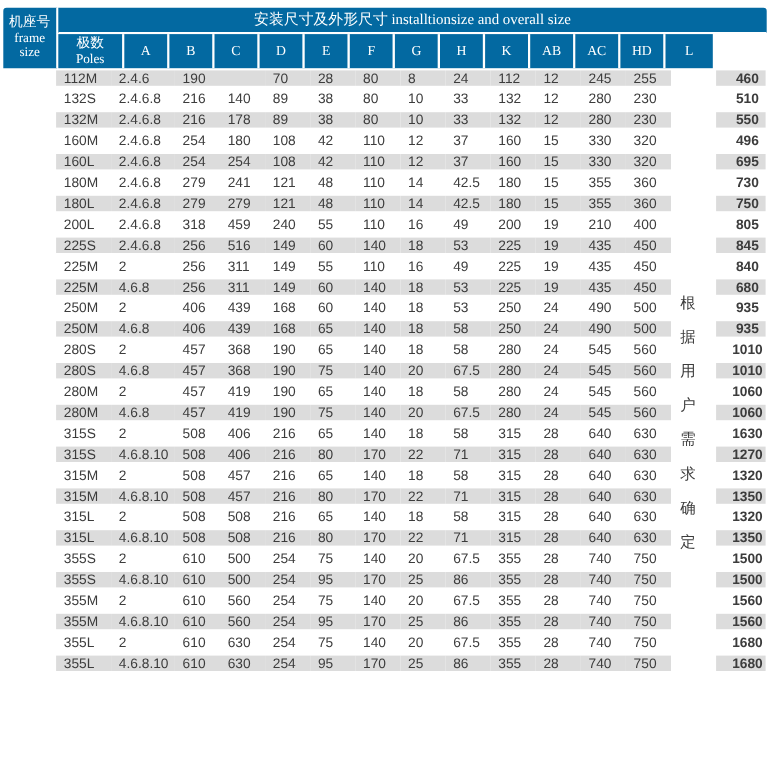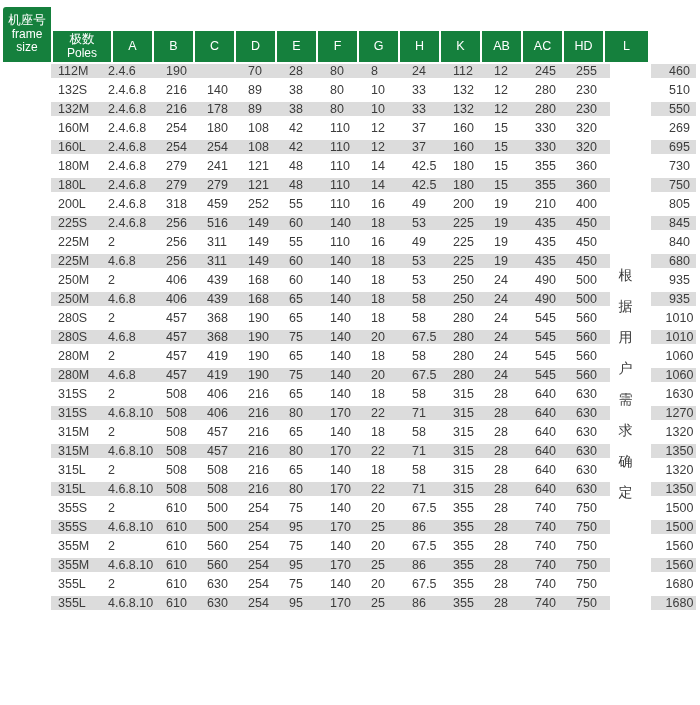--- a/index.html
+++ b/index.html
@@ -14,27 +14,28 @@
     width:694px;height:698px;
   }
   
   .thead{
     display:grid;
     grid-template-columns:50px 58px repeat(12,41px) 45px 49px;
     grid-template-rows:24px 31px;
     height:55px;
   }
   .th{
-    background:#15803d;
+    background:#0369a1;
     color:#ffffff;
     display:flex;align-items:center;justify-content:center;
     text-align:center;
     box-sizing:border-box;
     font-size:12.5px;
     line-height:1.1;
+    font-family:Liberation Serif, serif;
   }
   .th.frame-h{
     grid-column:1;grid-row:1 / 3;
     border-right:2px solid #ffffff;
     flex-direction:column;
     font-size:12px;
     border-top-left-radius:3px;
   }
   .th.frame-h .cn{font-size:12.5px;}
   .th.title-h{
@@ -70,21 +71,21 @@
     padding-left:7px;
     box-sizing:border-box;
     font-size:12.5px;
     color:#3c3c3c;
     background:transparent;
     white-space:nowrap;
     overflow:hidden;
   }
   .row.stripe .td{background:#dcdcdc;}
   .row .td.hd-cell{background:transparent;padding-left:0;}
-  .td.l-col{justify-content:center;padding-left:12px;}
+  .td.l-col{justify-content:center;padding-left:12px;font-weight:bold;}
   
   .hd-note{
     position:absolute;
     left:600px;top:55px;
     width:45px;height:643px;
     display:flex;flex-direction:column;
     align-items:center;justify-content:center;
     gap:17px;
     pointer-events:none;
   }
@@ -96,20 +97,21 @@
 </style>
 </head>
 <body>
 
 <div class="tbl">
   <div class="thead" id="thead">
     <div class="th frame-h">
       <span class="cn">机座号</span>
       <span class="en">frame size</span>
     </div>
+    <div class="th title-h">安装尺寸及外形尺寸 installtionsize and overall size</div>
     <div class="th poles-h">
       <span class="cn">极数</span>
       <span class="en">Poles</span>
     </div>
 
   <div class="th dim">A</div>
       <div class="th dim">B</div>
       <div class="th dim">C</div>
       <div class="th dim">D</div>
       <div class="th dim">E</div>
@@ -183,21 +185,21 @@
         <div class="td">108</div>
         <div class="td">42</div>
         <div class="td">110</div>
         <div class="td">12</div>
         <div class="td">37</div>
         <div class="td">160</div>
         <div class="td">15</div>
         <div class="td">330</div>
         <div class="td">320</div>
         <div class="td hd-cell"></div>
-        <div class="td l-col">269</div>
+        <div class="td l-col">496</div>
       </div>
       <div class="row stripe">
         <div class="td">160L</div>
         <div class="td">2.4.6.8</div>
         <div class="td">254</div>
         <div class="td">254</div>
         <div class="td">108</div>
         <div class="td">42</div>
         <div class="td">110</div>
         <div class="td">12</div>
@@ -241,21 +243,21 @@
         <div class="td">355</div>
         <div class="td">360</div>
         <div class="td hd-cell"></div>
         <div class="td l-col">750</div>
       </div>
       <div class="row">
         <div class="td">200L</div>
         <div class="td">2.4.6.8</div>
         <div class="td">318</div>
         <div class="td">459</div>
-        <div class="td">252</div>
+        <div class="td">240</div>
         <div class="td">55</div>
         <div class="td">110</div>
         <div class="td">16</div>
         <div class="td">49</div>
         <div class="td">200</div>
         <div class="td">19</div>
         <div class="td">210</div>
         <div class="td">400</div>
         <div class="td hd-cell"></div>
         <div class="td l-col">805</div>

